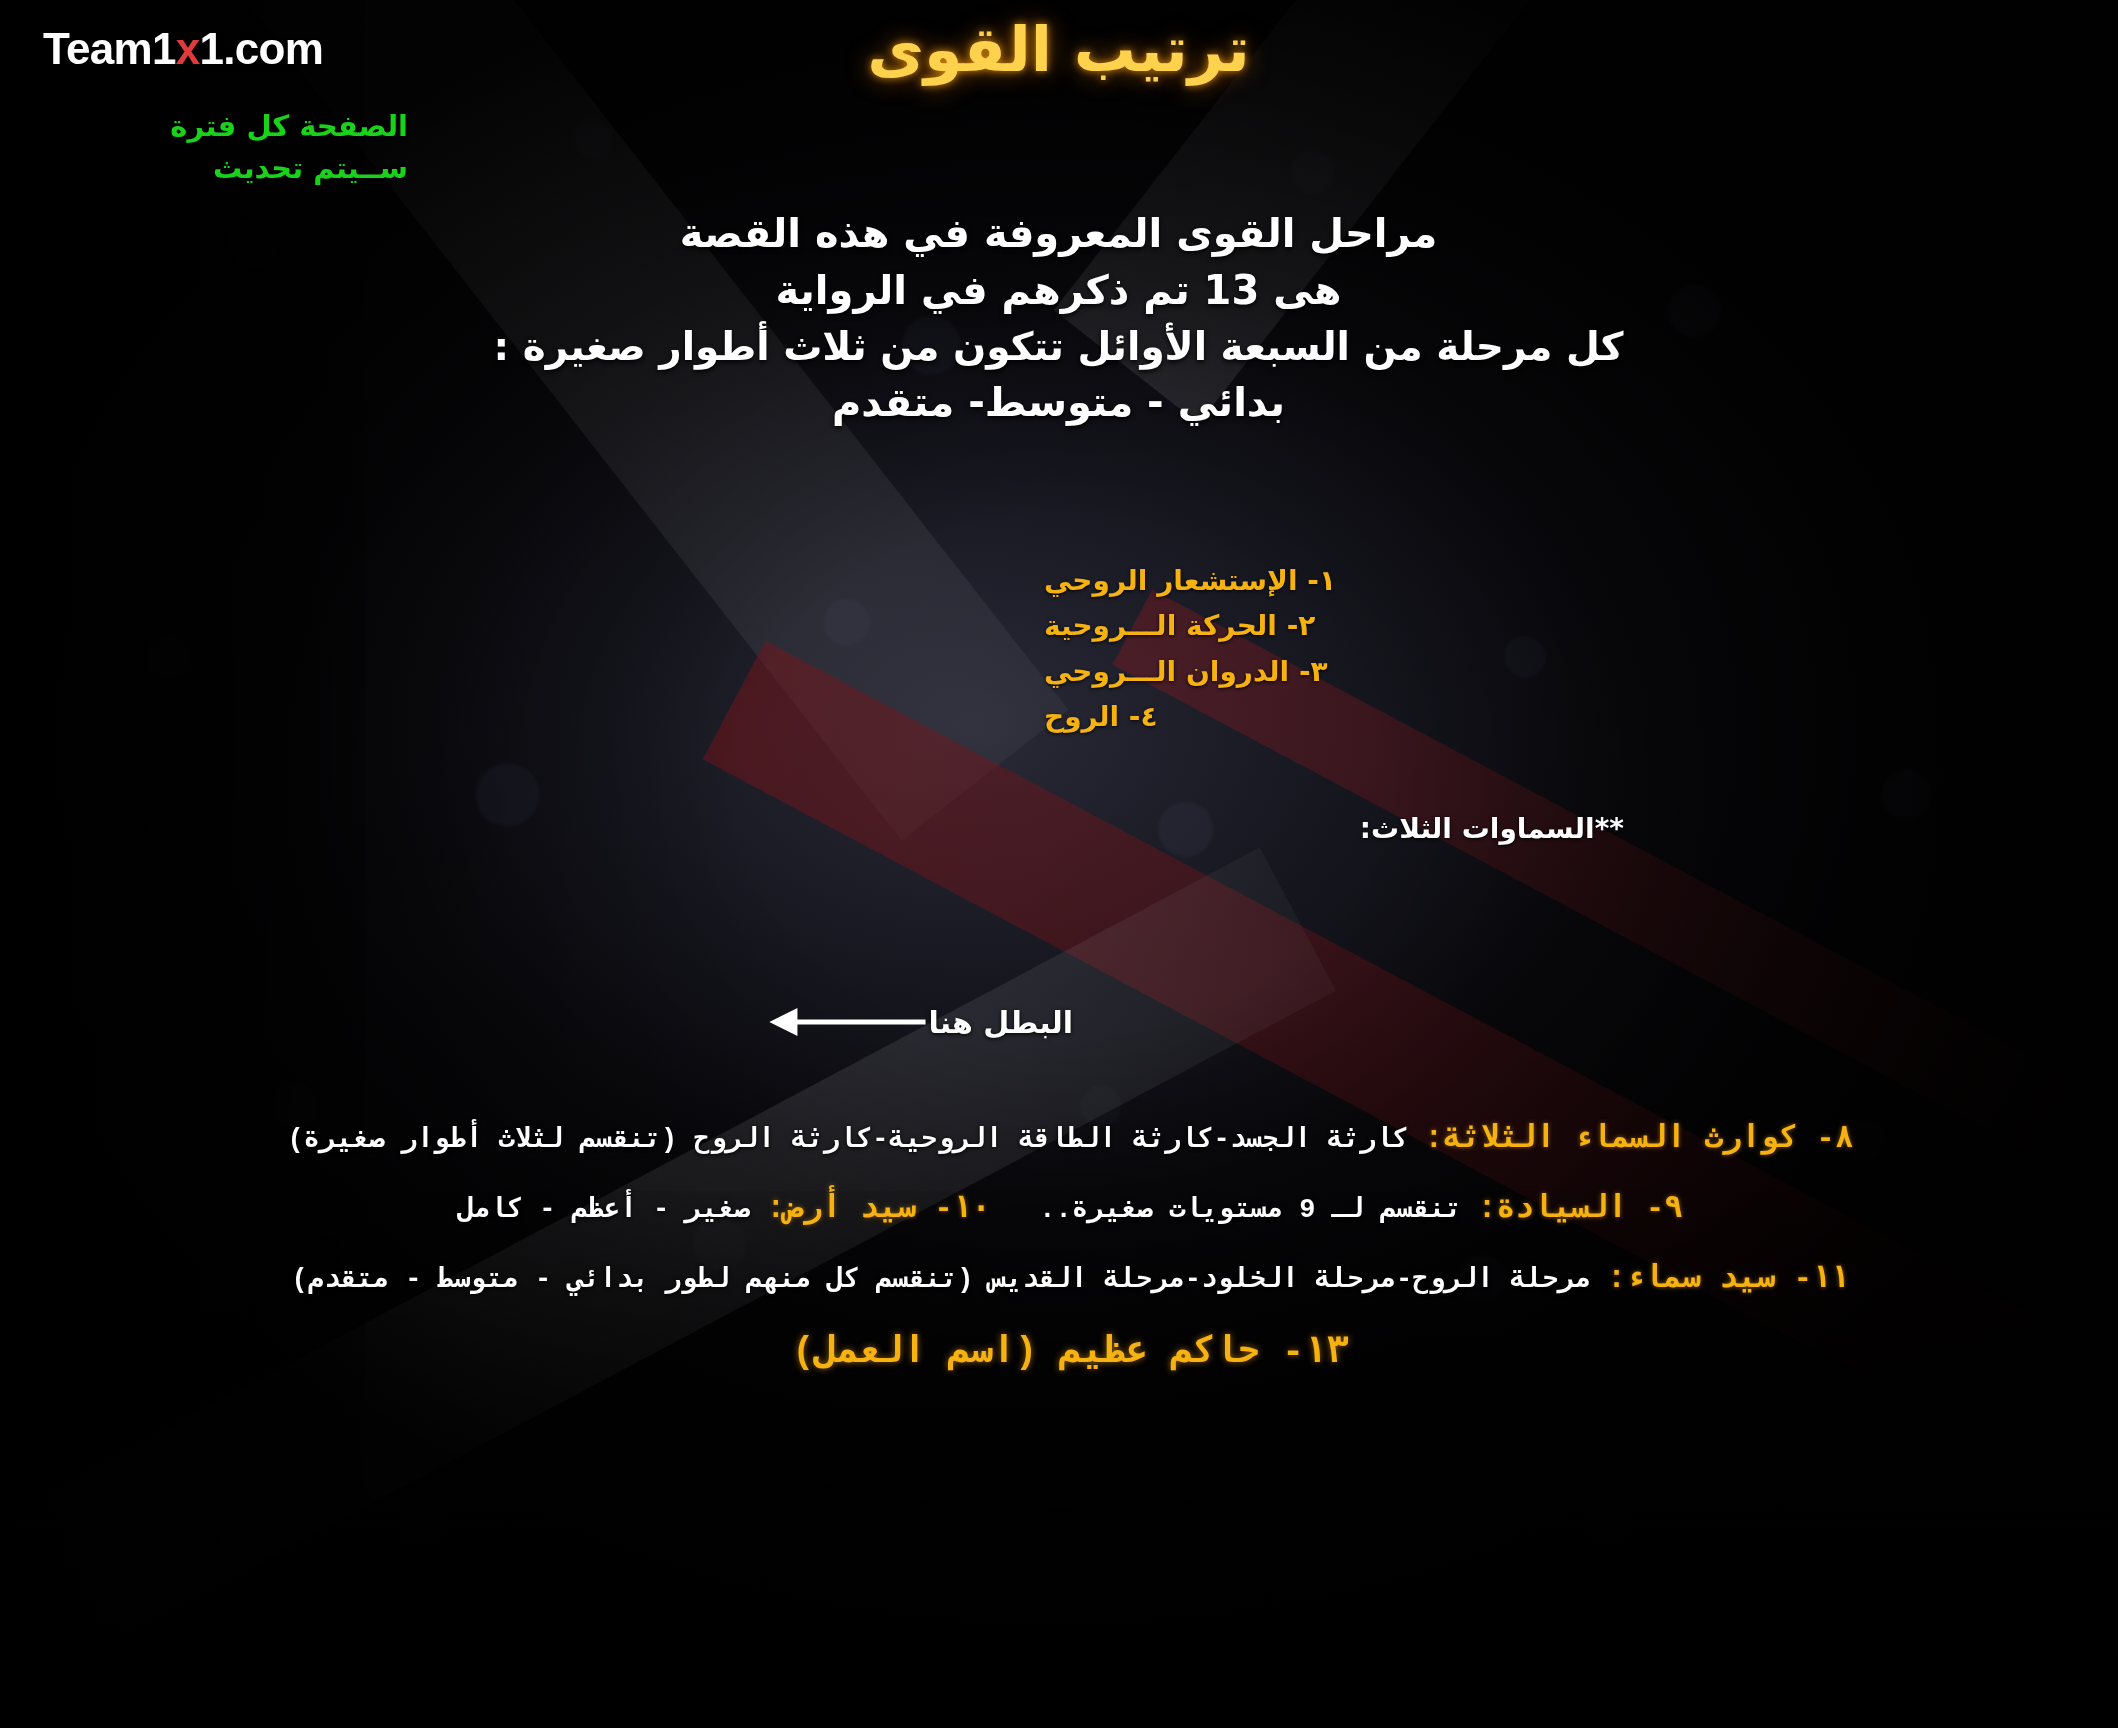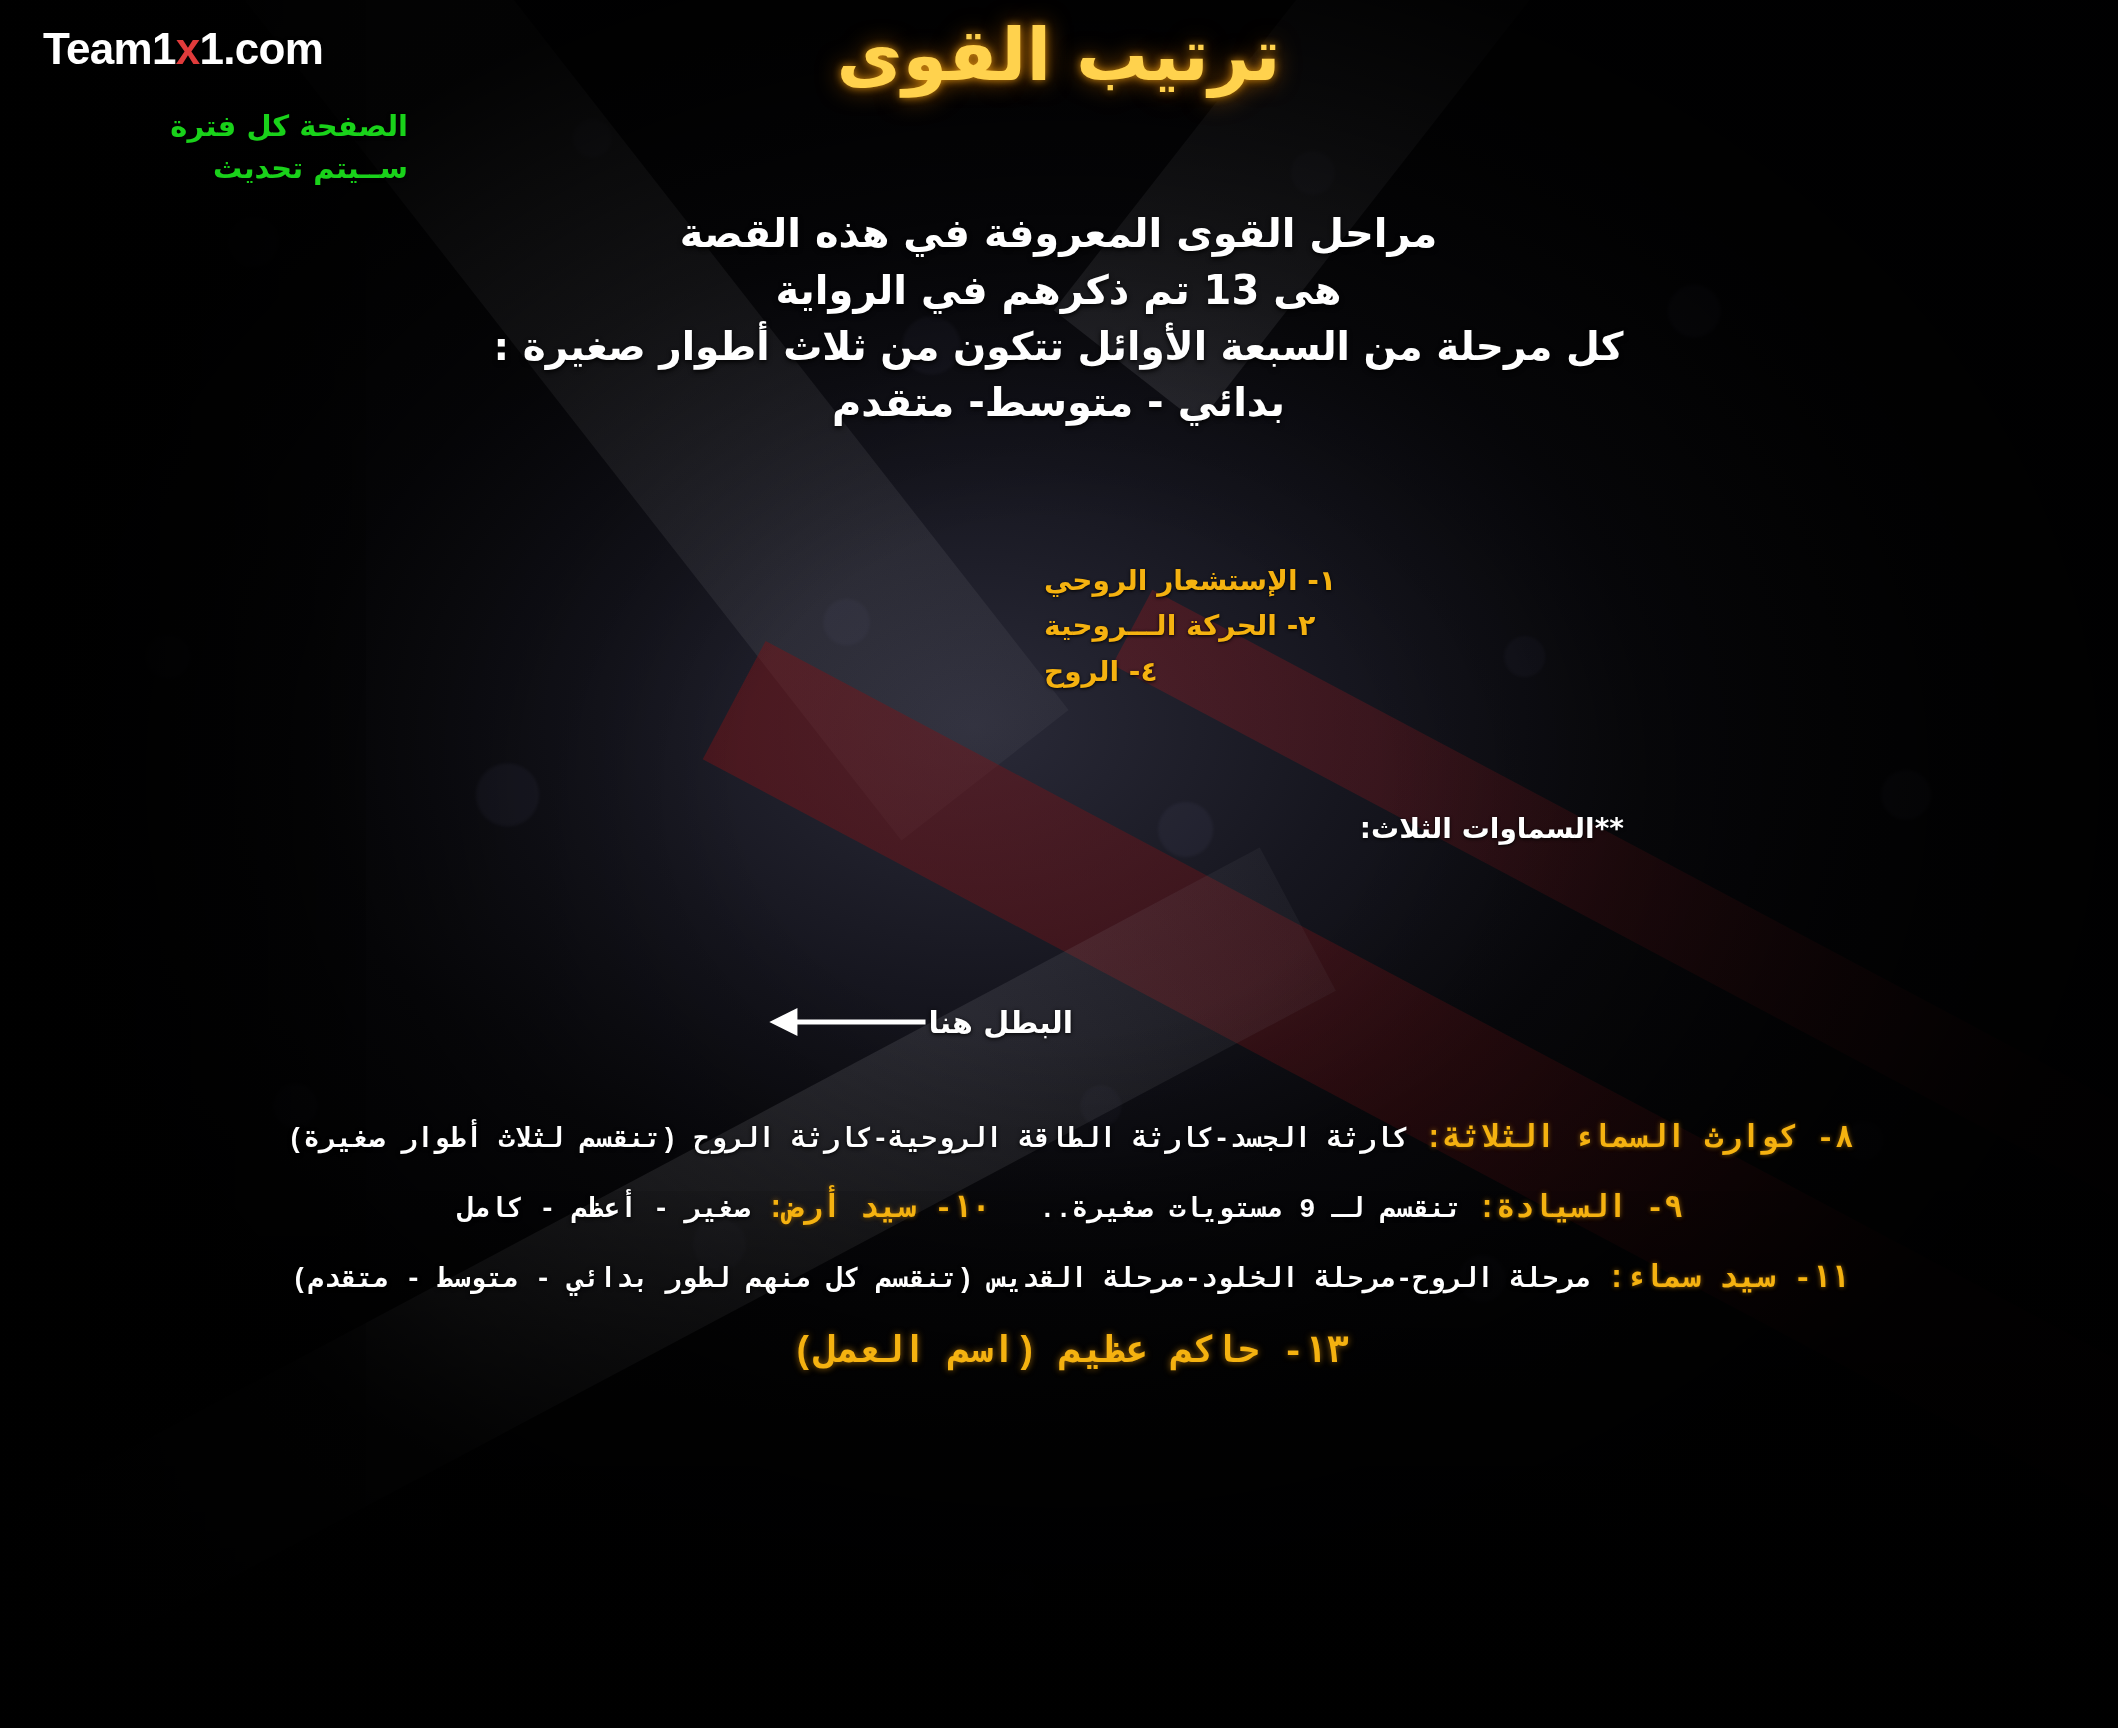--- a/index.html
+++ b/index.html
@@ -138,21 +138,21 @@
     font-family: "DejaVu Sans", sans-serif;
   }
 
   
   .main-title {
     position: absolute;
     top: 12.7px;
     left: 0;
     width: 100%;
     text-align: center;
-    font-size: 72px;
+    font-size: 62px;
     font-weight: bold;
     color: #ffd24d;
     text-shadow:
       0 0 8.5px rgba(255,170,20,.75),
       0 0 24px rgba(255,140,0,.55),
       0 3.5px 4.2px rgba(0,0,0,.95);
     font-family: "DejaVu Sans", sans-serif;
     letter-spacing: 1.4px;
   }
 
@@ -315,20 +315,21 @@
       <div>
         <span>هى </span><span class="bignum">13</span><span> تم ذكرهم في الرواية</span>
       </div>
       <div class="small">كل مرحلة من السبعة الأوائل تتكون من ثلاث أطوار صغيرة :</div>
       <div>بدائي - متوسط- متقدم</div>
     </div>
 
     <div class="gold-list">
       <div>١- الإستشعار الروحي</div>
       <div>٢- الحركة الـــروحية</div>
+      <div>٣- الدروان الـــروحي</div>
       <div>٤- الروح</div>
     </div>
 
     <div class="heavens-head">**السماوات الثلاث:</div>
 
     <div class="hero-marker">
       <span class="label">البطل هنا</span>
       <span>
         <svg class="arrow-svg" width="162" height="38" viewBox="0 0 230 54" aria-hidden="true">
           <g fill="none" stroke="#ffffff" stroke-width="7">

